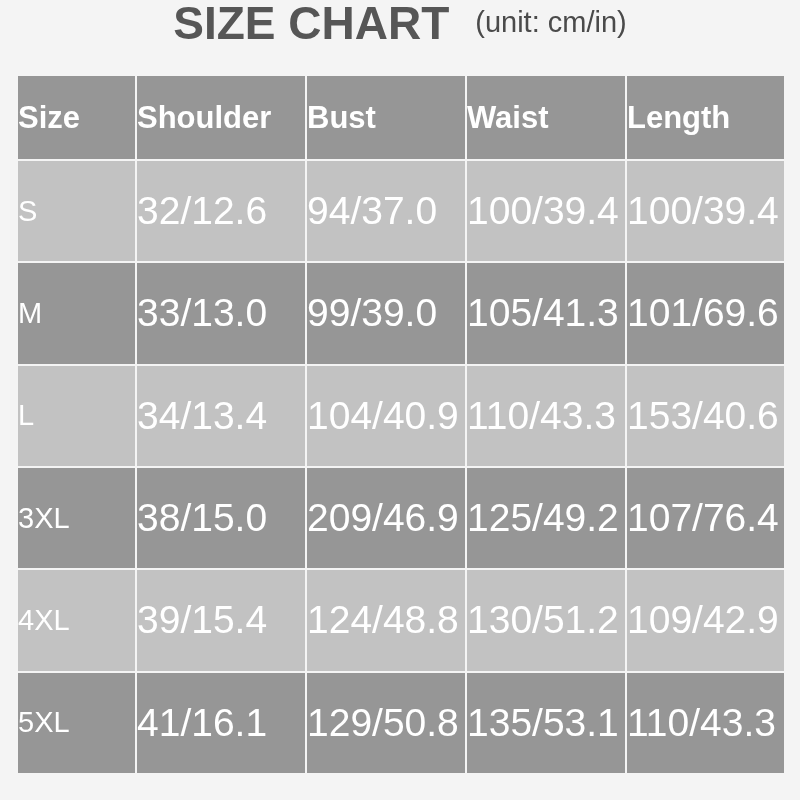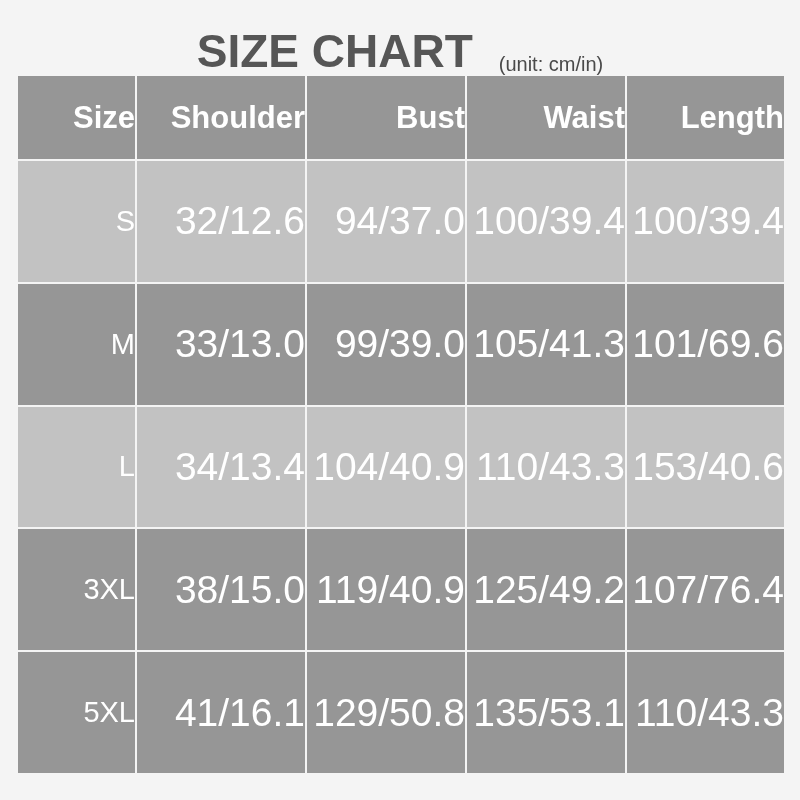--- a/index.html
+++ b/index.html
@@ -22,33 +22,33 @@
   }
 
   
   .title-row {
     position: absolute;
     left: 0;
     top: 0;
     width: 800px;
     height: 74px;
     display: flex;
-    align-items: flex-end;
+    align-items: flex-start;
     justify-content: center;
   }
   .title-main {
     font-size: 46px;
     font-weight: bold;
     color: #565656;
     letter-spacing: 0px;
     line-height: 1;
     white-space: nowrap;
   }
   .title-unit {
-    font-size: 20px;
+    font-size: 29px;
     font-weight: normal;
     color: #4a4a4a;
     margin-left: 26px;
     line-height: 1;
     white-space: nowrap;
     padding-top: 8px;
   }
 
   
   .table-wrap {
@@ -62,21 +62,21 @@
     width: 768px;
     height: 701px;
     border-collapse: separate;
     border-spacing: 2px 2px;
     table-layout: fixed;
   }
   table.size-chart td,
   table.size-chart th {
     padding: 0;
     margin: 0;
-    text-align: right;
+    text-align: left;
     vertical-align: middle;
     color: #ffffff;
     white-space: nowrap;
     overflow: hidden;
   }
 
   
   col.c-size     { width: 117px; }
   col.c-shoulder { width: 168px; }
   col.c-bust     { width: 158px; }
@@ -154,25 +154,32 @@
           <td>104/40.9</td>
           <td>110/43.3</td>
           <td>153/40.6</td>
         </tr>
 
 
 
         <tr class="row-dark">
           <td class="size-cell">3XL</td>
           <td>38/15.0</td>
-          <td>119/40.9</td>
+          <td>209/46.9</td>
           <td>125/49.2</td>
           <td>107/76.4</td>
         </tr>
 
+        <tr class="row-light">
+          <td class="size-cell">4XL</td>
+          <td>39/15.4</td>
+          <td>124/48.8</td>
+          <td>130/51.2</td>
+          <td>109/42.9</td>
+        </tr>
 
         <tr class="row-dark">
           <td class="size-cell">5XL</td>
           <td>41/16.1</td>
           <td>129/50.8</td>
           <td>135/53.1</td>
           <td>110/43.3</td>
         </tr>
 
       </tbody>

